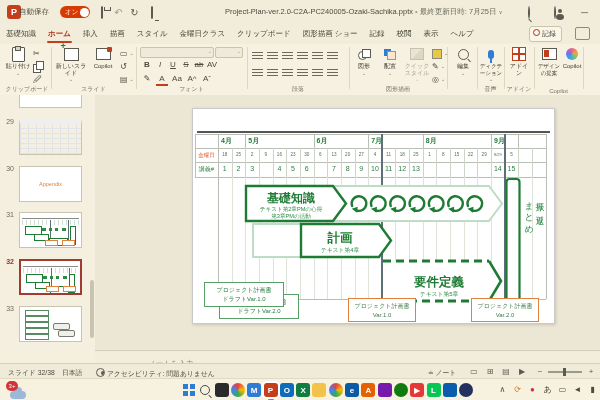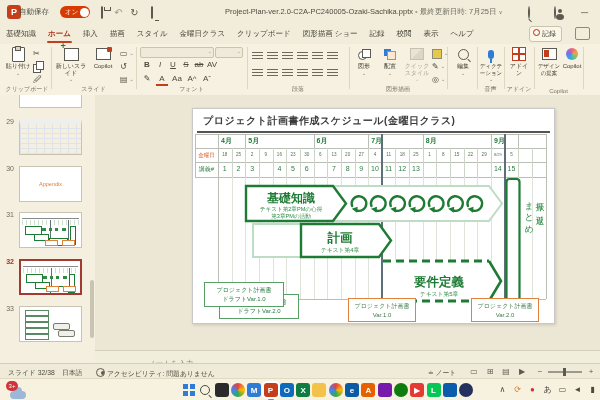--- a/index.html
+++ b/index.html
@@ -360,21 +360,20 @@
           <i class="md-r" style="top:27px"></i>
           <i class="md-s" style="left:33px;top:16px"></i>
           <i class="md-s" style="left:38px;top:23px"></i>
         </div>
       </div>
     <div id="pscroll"></div>
   </div>
 
   <div id="canvas">
     <div id="slide">
-      <div id="slide-title">プロジェクト計画書作成スケジュール(金曜日クラス)</div>
       <div id="title-rule"></div>
       <div id="gantt">
           <div class="tl" style="left: 2px; top: 25px; width: 350.6px; height: 1px;"></div>
           <div class="tl" style="left: 2px; top: 39px; width: 350.6px; height: 1px;"></div>
           <div class="tl" style="left: 2px; top: 53px; width: 350.6px; height: 1px;"></div>
           <div class="tl" style="left: 2px; top: 68px; width: 350.6px; height: 1px;"></div>
           <div class="tl" style="left: 25px; top: 190px; width: 327.6px; height: 1px;"></div>
           <div class="tl" style="left: 2px; top: 25px; width: 1px; height: 43px;"></div>
           <div class="tl" style="left: 352.6px; top: 25px; width: 1px; height: 165px;"></div>
           <div class="tl" style="left: 25px; top: 25px; width: 1px; height: 165px;"></div>

